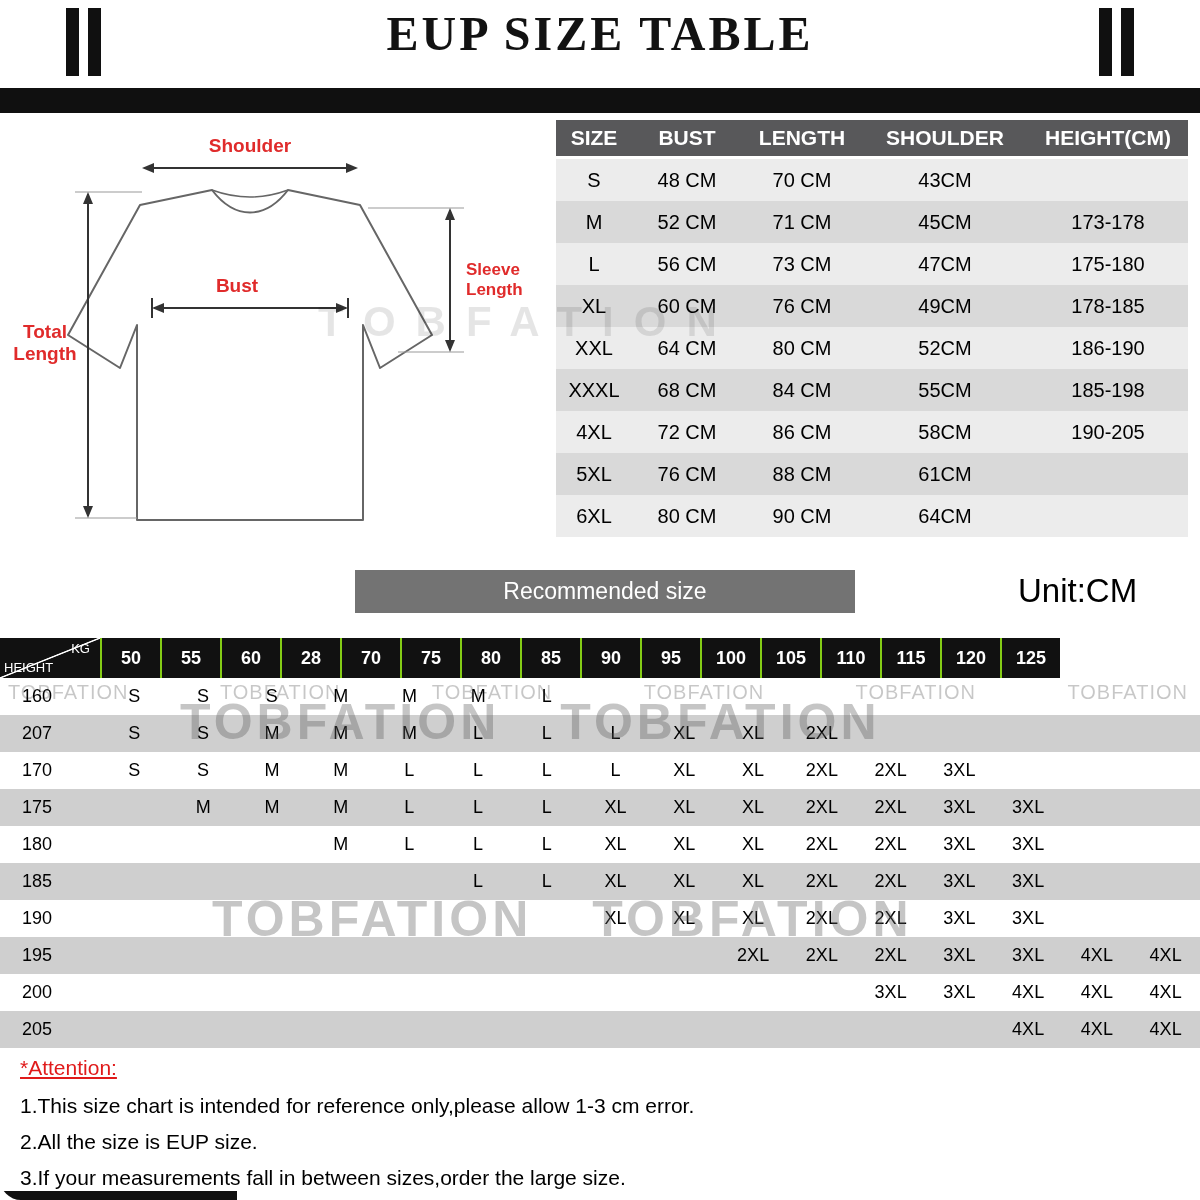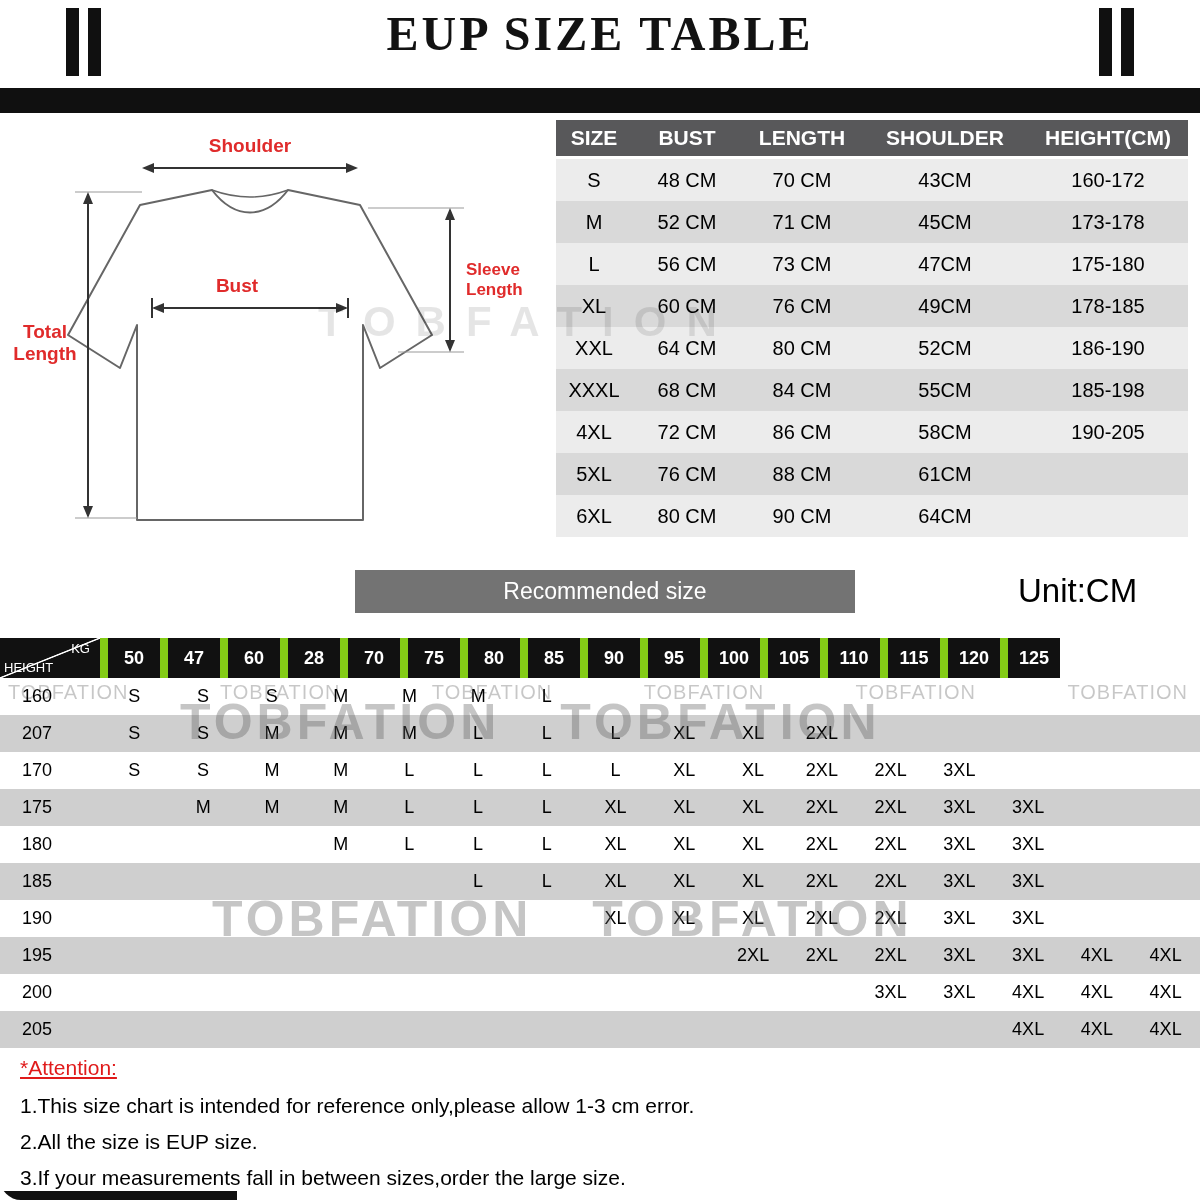--- a/index.html
+++ b/index.html
@@ -37,21 +37,21 @@
              line-height:43px; text-align:center; background:#737373; color:#fff; font-size:23px; }
   .unit { position:absolute; left:1018px; top:572px; font-size:33px; color:#000; }
 
   
   .matrix { position:absolute; left:0; top:638px; width:1200px; }
   .m-header { display:flex; height:40px; }
   .corner { position:relative; width:100px; height:40px;
             background:linear-gradient(to bottom right,#111 48.5%,#fff 49.5%,#fff 50.5%,#111 51.5%); }
   .corner .kg  { position:absolute; right:10px; top:3px;  color:#fff; font-size:13px; }
   .corner .hgt { position:absolute; left:4px; bottom:3px; color:#fff; font-size:13px; }
-  .kg-cell { width:60px; border-left:8px solid #84cc16; background:#111; color:#fff;
+  .kg-cell { width:60px; border-left:2px solid #84cc16; background:#111; color:#fff;
              font-size:18px; font-weight:600; text-align:center; line-height:40px; }
   .m-row { display:flex; height:37px; line-height:37px; font-size:18px; color:#000; }
   .m-row.white { background:#fff; }
   .m-row.gray  { background:#cfcfcf; }
   .m-height { width:100px; padding-left:22px; }
   .m-cell { width:68.75px; text-align:center; }
 
   
   .attention { position:absolute; left:20px; top:1056px; font-size:21px;
                color:#e01b1b; text-decoration:underline; }
@@ -136,21 +136,20 @@
         <div class="st-cell c2">LENGTH</div>
         <div class="st-cell c3">SHOULDER</div>
         <div class="st-cell c4">HEIGHT(CM)</div>
       </div>
     <div id="size-table-body">
         <div class="st-row light">
           <div class="st-cell c0">S</div>
           <div class="st-cell c1">48 CM</div>
           <div class="st-cell c2">70 CM</div>
           <div class="st-cell c3">43CM</div>
-          <div class="st-cell c4">160-172</div>
         </div>
         <div class="st-row dark">
           <div class="st-cell c0">M</div>
           <div class="st-cell c1">52 CM</div>
           <div class="st-cell c2">71 CM</div>
           <div class="st-cell c3">45CM</div>
           <div class="st-cell c4">173-178</div>
         </div>
         <div class="st-row light">
           <div class="st-cell c0">L</div>
@@ -207,21 +206,21 @@
   <div class="rec-bar">Recommended size</div>
   <div class="unit">Unit:CM</div>
 
   <div class="matrix">
     <div class="m-header" id="matrix-header">
       <div class="corner">
         <span class="kg">KG</span>
         <span class="hgt">HEIGHT</span>
       </div>
     <div class="kg-cell">50</div>
-        <div class="kg-cell">47</div>
+        <div class="kg-cell">55</div>
         <div class="kg-cell">60</div>
         <div class="kg-cell">28</div>
         <div class="kg-cell">70</div>
         <div class="kg-cell">75</div>
         <div class="kg-cell">80</div>
         <div class="kg-cell">85</div>
         <div class="kg-cell">90</div>
         <div class="kg-cell">95</div>
         <div class="kg-cell">100</div>
         <div class="kg-cell">105</div>

